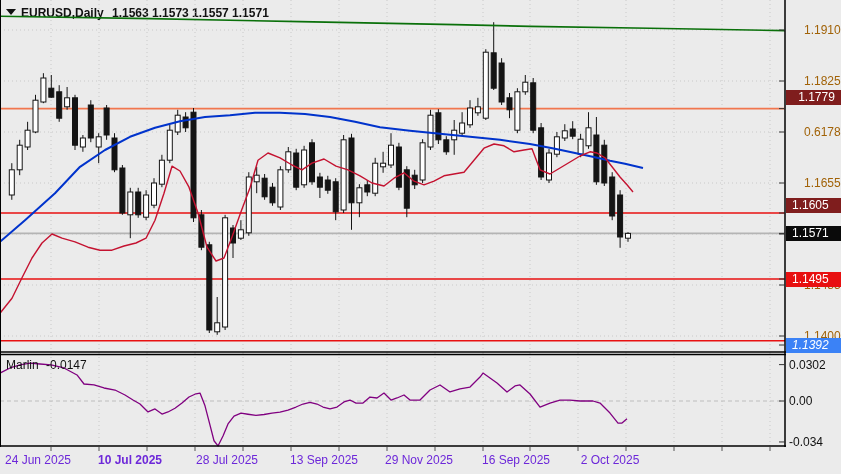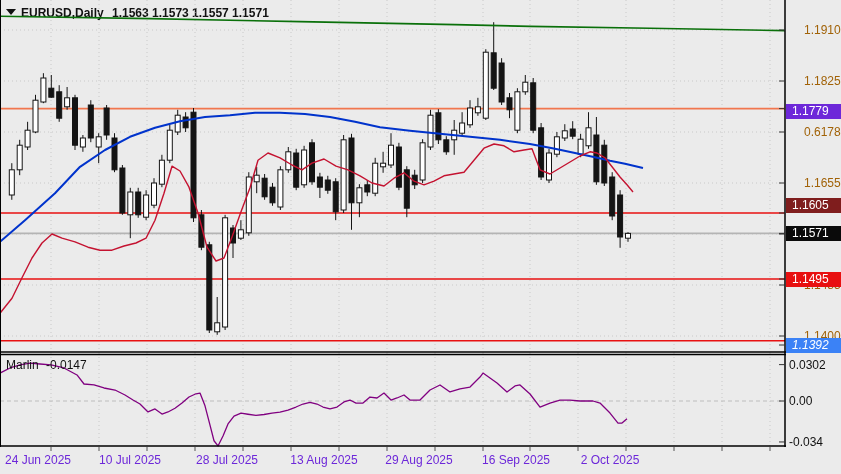--- a/index.html
+++ b/index.html
@@ -471,32 +471,32 @@
     </svg>
 
   <div id="price-axis">
       <div class="ptick" style="top: 23px;">1.1910</div>
       <div class="ptick" style="top: 74px;">1.1825</div>
       <div class="ptick" style="top: 125px;">0.6178</div>
       <div class="ptick" style="top: 176px;">1.1655</div>
       <div class="ptick" style="top: 227px;">1.1570</div>
       <div class="ptick" style="top: 278px;">1.1485</div>
       <div class="ptick" style="top: 329px;">1.1400</div>
-      <div class="badge" style="top: 104px; background: #6d28d9;">1.1779</div>
+      <div class="badge" style="top: 90px; background: #7f1d1d; text-align: center;">1.1779</div>
       <div class="badge" style="top: 198px; background: #7f1d1d;">1.1605</div>
       <div class="badge" style="top: 225.9px; background: rgb(10, 10, 10);">1.1571</div>
       <div class="badge" style="top: 271.5px; background: rgb(232, 16, 16);">1.1495</div>
       <div class="badge" style="top: 337.5px; background: #3b82f6; font-style: italic;">1.1392</div>
       <div class="itick" style="top: 357.615px;">0.0302</div>
       <div class="itick" style="top: 394px;">0.00</div>
       <div class="itick" style="top: 434.963px;">-0.034</div>
     </div>
   <div id="time-axis">
       <div class="date-label" style="left: 38px;">24 Jun 2025</div>
-      <div class="date-label" style="left: 130px;">10 Jul 2025</div>
+      <div class="date-label" style="left: 130px; font-weight: bold;">10 Jul 2025</div>
       <div class="date-label" style="left: 227px;">28 Jul 2025</div>
-      <div class="date-label" style="left: 324px;">13 Aug 2025</div>
-      <div class="date-label" style="left: 419px;">29 Aug 2025</div>
+      <div class="date-label" style="left: 324px;">13 Sep 2025</div>
+      <div class="date-label" style="left: 419px;">29 Nov 2025</div>
       <div class="date-label" style="left: 516px;">16 Sep 2025</div>
       <div class="date-label" style="left: 610px;">2 Oct 2025</div>
     </div>
 
 </div>
 
 </body></html>

